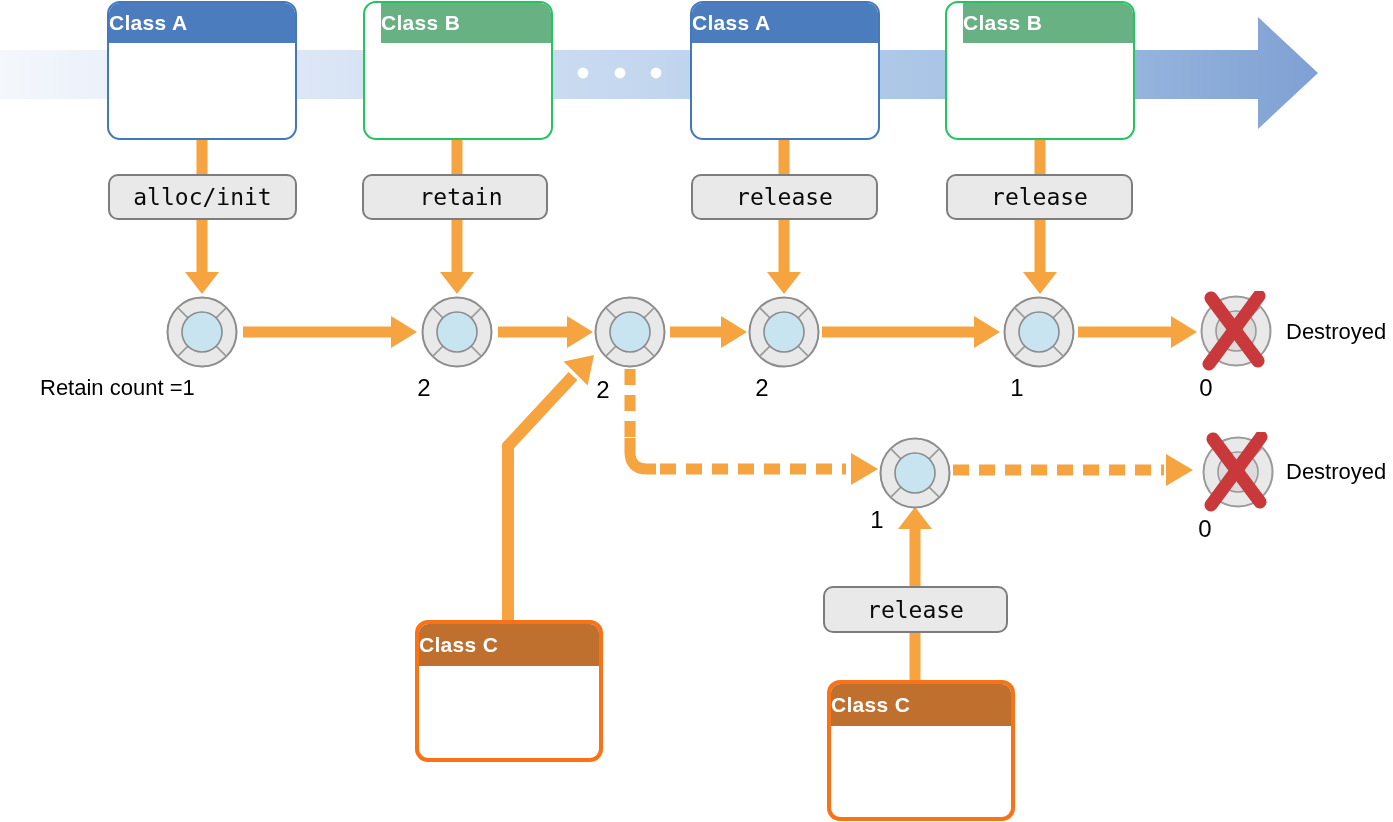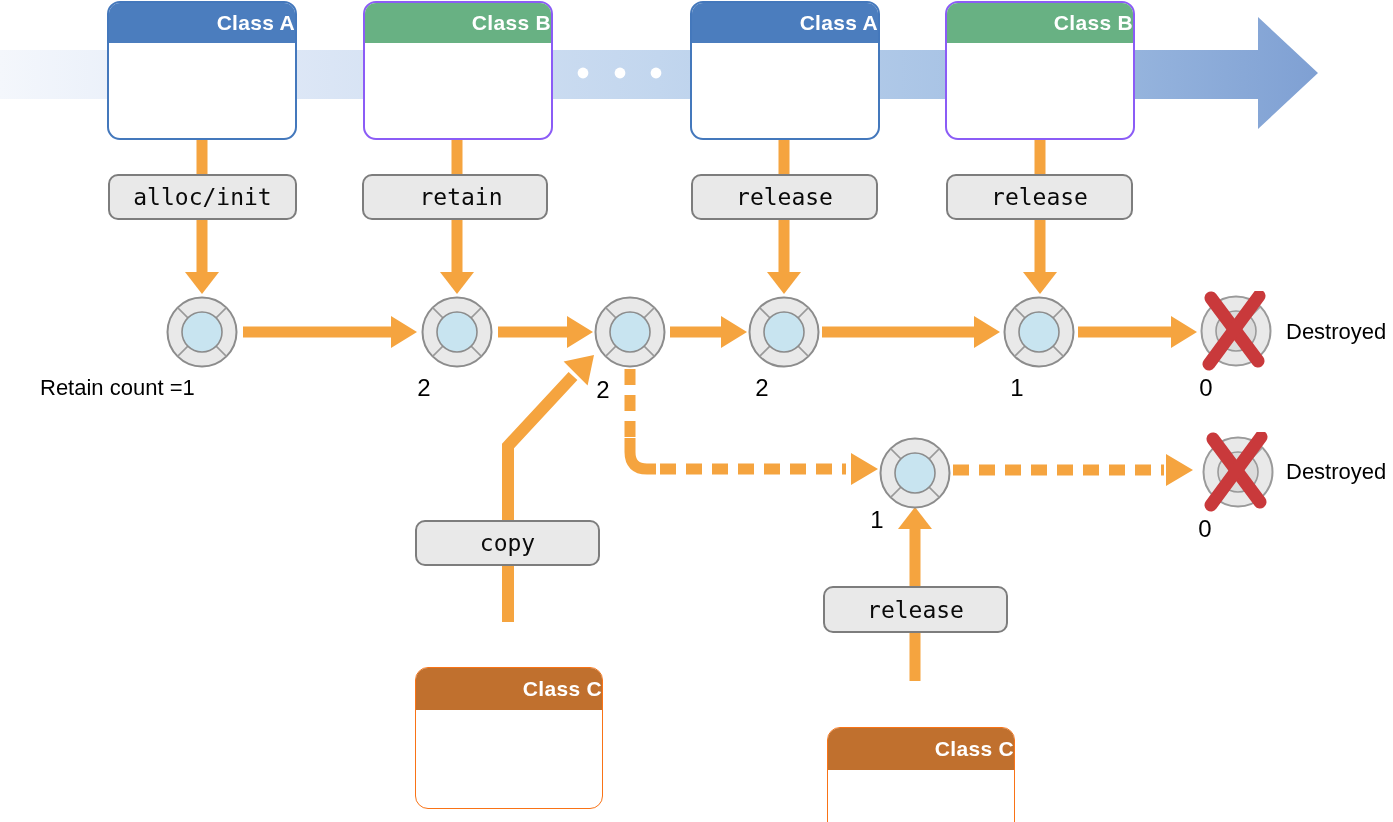--- a/index.html
+++ b/index.html
@@ -5,23 +5,23 @@
   html,body{margin:0;padding:0;background:#fff;}
   #stage{
     position:relative;width:1393px;height:822px;background:#fff;overflow:hidden;
     font-family:"Liberation Sans",sans-serif;
   }
   #diagram-svg{position:absolute;left:0;top:0;z-index:0;}
   
   .cbox{position:absolute;z-index:2;background:#fff;box-sizing:border-box;
         border-radius:13px;overflow:hidden;}
   .cbox.blue {border:2px solid #4478bc;}
-  .cbox.green{border:2px solid #8b5cf6;}
-  .cbox.brown{border:1px solid #f97316;margin-top:47px;}
-  .cbox-header{height:40px;display:flex;align-items:center;justify-content:flex-end;
+  .cbox.green{border:2px solid #22c55e;padding-left:16px;}
+  .cbox.brown{border:4px solid #f97316;}
+  .cbox-header{height:40px;display:flex;align-items:center;justify-content:flex-start;
         color:#fff;font-weight:bold;font-size:21px;letter-spacing:.3px;}
   .cbox.blue  .cbox-header{background:#4b7dbe;}
   .cbox.green .cbox-header{background:#68b183;}
   .cbox.brown .cbox-header{background:#c0702e;height:42px;}
   .cbox-body{background:#fff;}
   
   .pill{position:absolute;z-index:2;box-sizing:border-box;background:#e9e9e9;
         border:2px solid #7d7d7d;border-radius:10px;
         display:flex;align-items:center;justify-content:center;
         font-family:"DejaVu Sans Mono",monospace;font-size:23px;color:#0a0a0a;text-align:right;}
@@ -185,21 +185,20 @@
     <div class="cbox-header">
         <span>Class C</span>
       </div>
     <div class="cbox-body"></div>
   </div>
 
   <div class="pill" style="left:108px;top:174px;width:189px;height:46px;">alloc/init</div>
   <div class="pill" style="left:362px;top:174px;width:186px;height:46px;padding-left:12px;">retain</div>
   <div class="pill" style="left:691px;top:174px;width:187px;height:46px;">release</div>
   <div class="pill" style="left:946px;top:174px;width:187px;height:46px;">release</div>
-  <div class="pill" style="left:415px;top:520px;width:185px;height:46px;">copy</div>
   <div class="pill" style="left:823px;top:586px;width:185px;height:47px;">release</div>
 
   <div class="count-caption" style="left:0px;top:375px;margin-left:40px;">Retain count =1</div>
   <div class="count" style="left:424px;top:374px;">2</div>
   <div class="count" style="left:603px;top:376px;">2</div>
   <div class="count" style="left:762px;top:374px;">2</div>
   <div class="count" style="left:1017px;top:374px;">1</div>
   <div class="count" style="left:1206px;top:374px;">0</div>
 
   <div class="count" style="left:877px;top:506px;">1</div>

